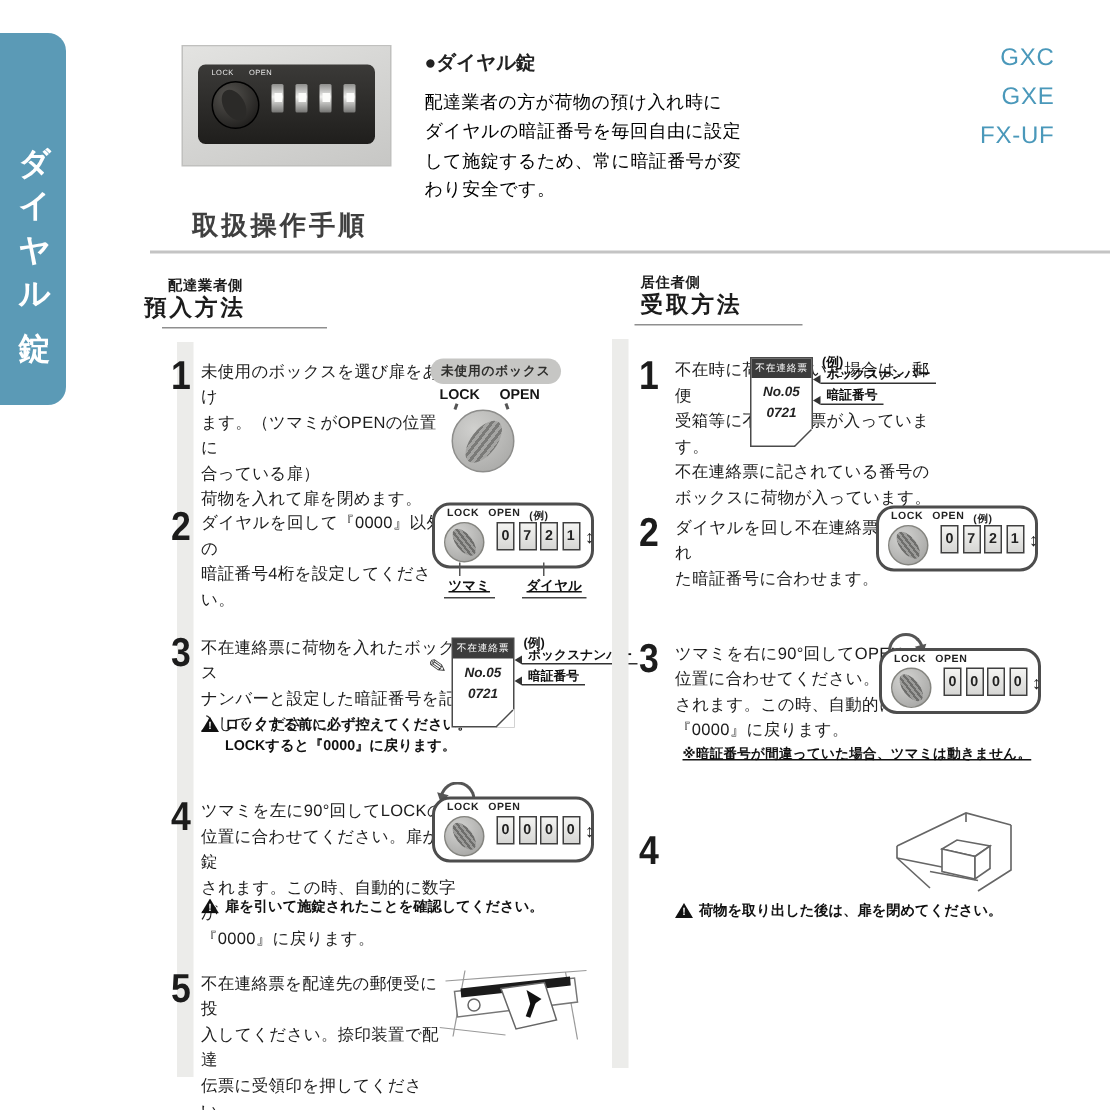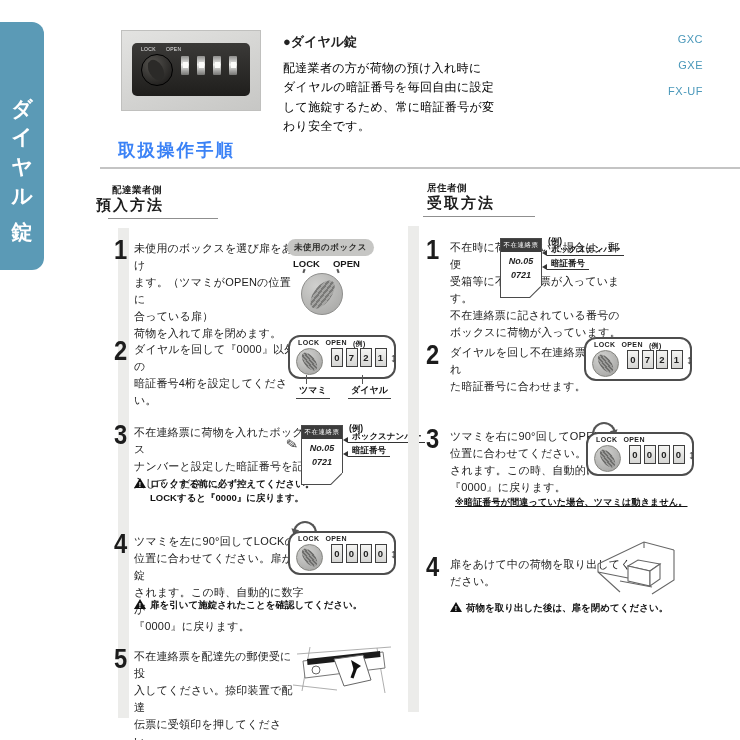--- a/index.html
+++ b/index.html
@@ -31,23 +31,23 @@
   .device-dials { position:absolute; right:13px; top:13px; display:flex; gap:8px; }
   .ddial { width:8px; height:19px; border-radius:1px;
     background:linear-gradient(180deg,#8e8e8c,#efefed 45%,#747472); position:relative; }
   .ddial::after { content:""; position:absolute; left:1.5px; top:6px; width:5px; height:6px; background:#fcfcfa; }
   
   .intro { position:absolute; left:283px; top:33px; width:282px; }
   .intro-title { font-size:13px; color:#222; margin-bottom:8px; font-weight:bold; }
   .intro-body { font-size:12px; line-height:1.62; color:#000000; white-space:pre-line; letter-spacing:0.3px; }
   
   .models { position:absolute; left:560px; top:26px; width:143px; text-align:right; list-style:none; margin:0; padding:0; }
-  .models li { line-height:26px; color:#4a98ba; font-size:11px; letter-spacing:0.5px; }
-  
-  .section-title { position:absolute; left:118px; top:138px; font-size:17.5px; color:#3b82f6;
+  .models li { line-height:26px; color:#4a98ba; font-size:16px; letter-spacing:0.5px; }
+  
+  .section-title { position:absolute; left:128px; top:138px; font-size:17.5px; color:#404040;
     font-weight:bold; letter-spacing:2px; }
   .section-rule { position:absolute; left:100px; top:167px; width:640px; height:2px; background:#c4c4c4; }
   
   .role-lbl { position:absolute; font-size:9.5px; font-weight:bold; color:#1c1c1c; letter-spacing:0.5px; }
   .method-title { position:absolute; font-size:15px; font-weight:bold; color:#1c1c1c; letter-spacing:2px; }
   .method-underline { position:absolute; height:1px; background:#8f8f8f; }
   .col-strip { position:absolute; width:11px; background:#ececea; }
   
   .step-num { position:absolute; font-size:27px; font-weight:bold; color:#1c1c1c; transform:scaleX(.88); transform-origin:left top; }
   .step-text { position:absolute; font-size:11px; line-height:1.55; color:#1c1c1c; white-space:pre-line; letter-spacing:0.2px; }
@@ -66,21 +66,21 @@
     display:flex; align-items:center; justify-content:center; }
   .knob-bar { width:11px; height:21px; border-radius:50%;
     background:repeating-linear-gradient(90deg,#6e6e6c 0 1.5px,#9c9c9a 1.5px 3px);
     transform:rotate(-38deg); }
   .dials { position:absolute; left:41px; top:11px; display:flex; align-items:center; gap:2.5px; }
   .dial { width:10px; height:17px; border:1px solid #3f3f3f; background:linear-gradient(180deg,#f4f4f2,#d6d6d4);
     font-size:9.5px; font-weight:bold; color:#222; display:flex; align-items:center; justify-content:center; }
   .ud { font-size:12px; font-weight:bold; color:#222; margin-left:1px; }
   .vline { position:absolute; width:1px; background:#555; }
   .leader-label { position:absolute; font-size:9px; font-weight:bold; color:#111;
-    border-bottom:1px solid #444; padding:0 3px 1px; }
+    border-bottom:1px solid #444; padding:0 3px 1px;text-decoration:underline; }
   .arc { position:absolute; width:20px; height:11px; border:2px solid #555; border-bottom:none;
     border-radius:20px 20px 0 0; }
   .arc::after { content:""; position:absolute; border:4px solid transparent; border-top:6px solid #555; }
   .arc-left::after  { left:-5px; bottom:-5px; transform:rotate(15deg); }
   .arc-right::after { right:-5px; bottom:-5px; transform:rotate(-15deg); }
   
   .badge { position:absolute; background:#c6c6c4; color:#2e2e2c; font-size:8.5px; font-weight:bold;
     padding:2.5px 7px; border-radius:9px; letter-spacing:0.5px; }
   .lo-row { position:absolute; display:flex; gap:13px; font-size:9.5px; font-weight:bold; color:#161616; }
   .tick { position:absolute; width:1.5px; height:4px; background:#555; }
@@ -325,22 +325,20 @@
     <div class="dials">
       <span class="dial">0</span>
       <span class="dial">0</span>
       <span class="dial">0</span>
       <span class="dial">0</span>
       <span class="ud">↕</span>
     </div>
   </div>
 
   <div class="step-num" style="left:426px; top:552px;">4</div>
-  <div class="step-text" style="left:450px; top:556px; width:182px;">扉をあけて中の荷物を取り出してく
-ださい。</div>
   <div class="warn" style="left:450px; top:601px; width:260px;">
     <span class="warn-icon">!</span>
     <span class="warn-txt">荷物を取り出した後は、扉を閉めてください。</span>
   </div>
   <svg class="sketch" style="left:594px; top:534px;" width="85" height="66" viewBox="0 0 85 66">
     <polyline points="4,30 50,8 80,16" fill="none" stroke="#666" stroke-width="1.1"></polyline>
     <line x1="50" y1="8" x2="50" y2="14" stroke="#666" stroke-width="1.1"></line>
     <polyline points="4,30 4,38 26,58" fill="none" stroke="#666" stroke-width="1.1"></polyline>
     <polyline points="80,16 80,46 58,60" fill="none" stroke="#666" stroke-width="1.1"></polyline>
     <line x1="4" y1="38" x2="34" y2="44" stroke="#666" stroke-width="1.1"></line>

